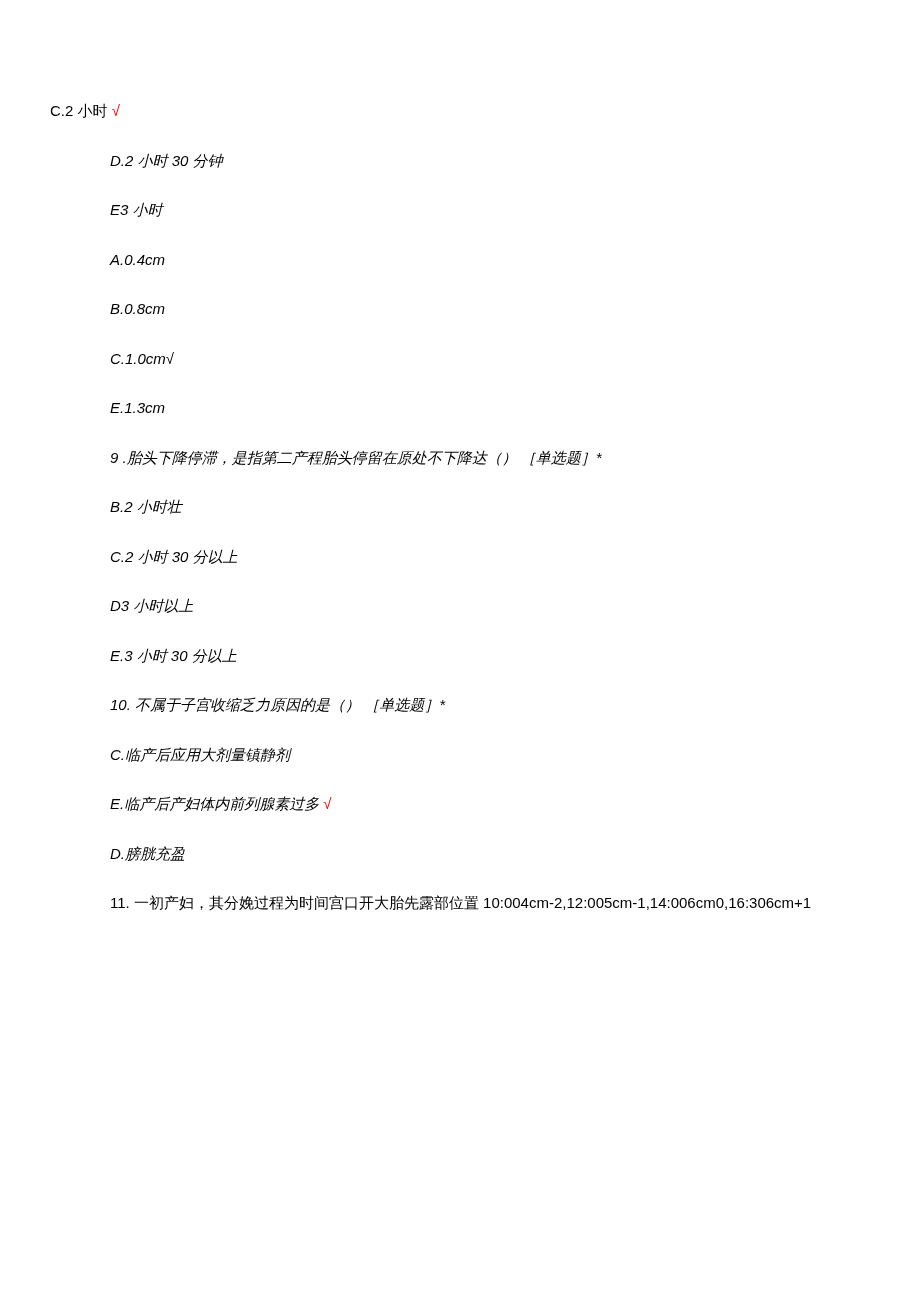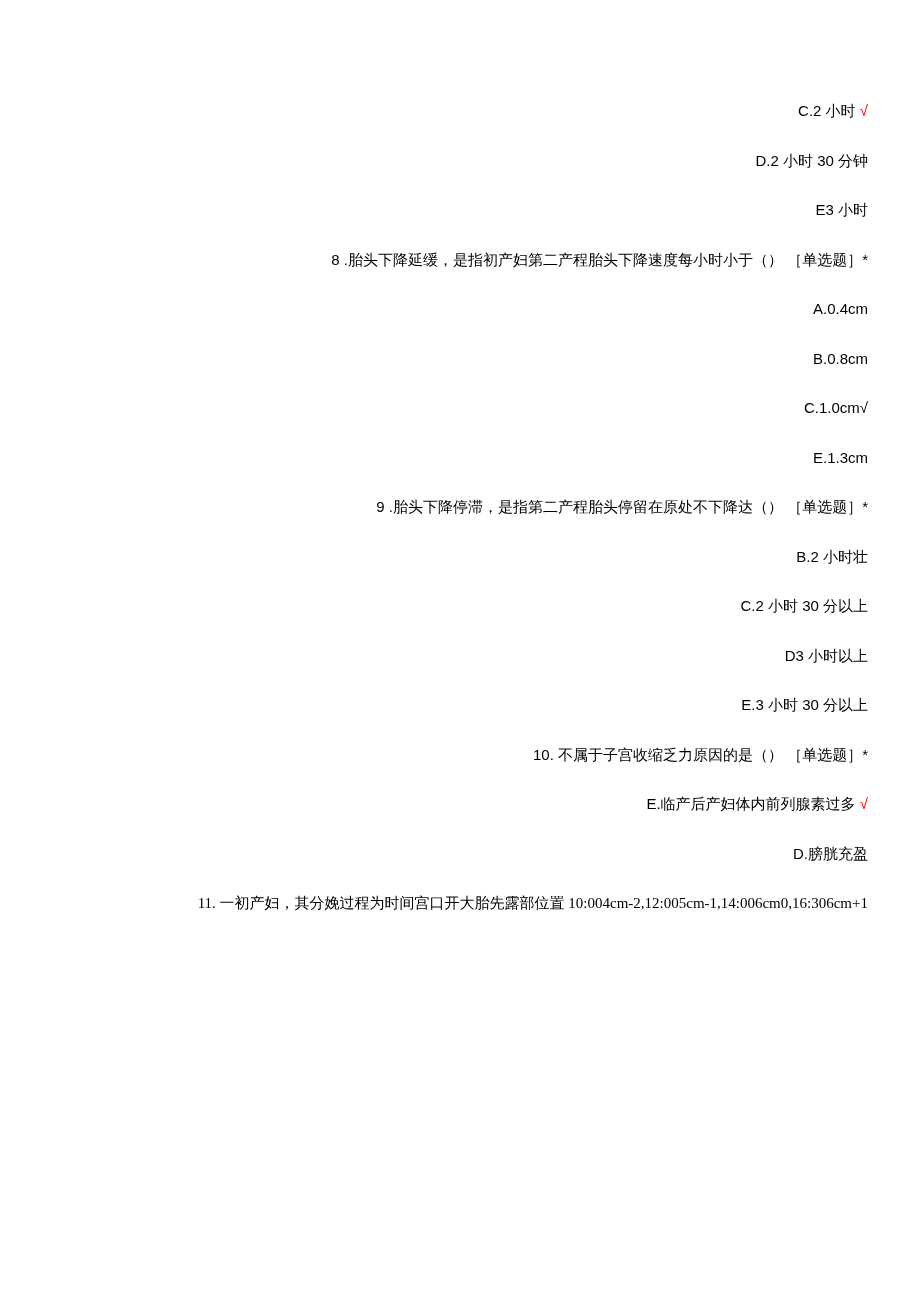--- a/index.html
+++ b/index.html
@@ -6,39 +6,38 @@
     margin: 0;
     padding: 0;
     background: #ffffff;
     font-family: "Microsoft YaHei", "SimSun", Arial, sans-serif;
     font-size: 15px;
     color: #000000;
     line-height: 1.5;
     width: 920px;
   }
   .page {
-    padding: 100px 52px 40px 60px;
-    text-align: right;
+    padding: 100px 36px 40px 60px;
   }
   .line {
     margin-bottom: 27px;
   }
   .outdent {
     margin-left: -10px;
   }
   .indent {
     margin-left: 50px;
+    font-style: italic;
   }
   .red {
     color: #ff0000;
   }
   .q11-wrap {
     margin-left: 50px;
     margin-right: 0;
-    font-family: Liberation Serif, serif;
   }
   .q11-tail {
     margin-left: -50px;
   }
 </style>
 </head>
 <body>
 
 <div class="page">
 
@@ -47,23 +46,20 @@
   </div>
 
   <div class="line indent">
     <span>D.2 小时 30 分钟</span>
   </div>
 
   <div class="line indent">
     <span>E3 小时</span>
   </div>
 
-  <div class="line indent">
-    <span>8   .胎头下降延缓，是指初产妇第二产程胎头下降速度每小时小于（） ［单选题］*</span>
-  </div>
 
   <div class="line indent">
     <span>A.0.4cm</span>
   </div>
 
   <div class="line indent">
     <span>B.0.8cm</span>
   </div>
 
   <div class="line indent">
@@ -95,20 +91,23 @@
   <div class="line indent">
     <span>E.3 小时 30 分以上</span>
   </div>
 
   <div class="line indent">
     <span>10. 不属于子宫收缩乏力原因的是（） ［单选题］*</span>
   </div>
 
 
 
+  <div class="line indent">
+    <span>C.临产后应用大剂量镇静剂</span>
+  </div>
 
   <div class="line indent">
     <span>E.临产后产妇体内前列腺素过多</span><span class="red"> √</span>
   </div>
 
   <div class="line indent">
     <span>D.膀胱充盈</span>
   </div>
 
   <div class="q11-wrap">

